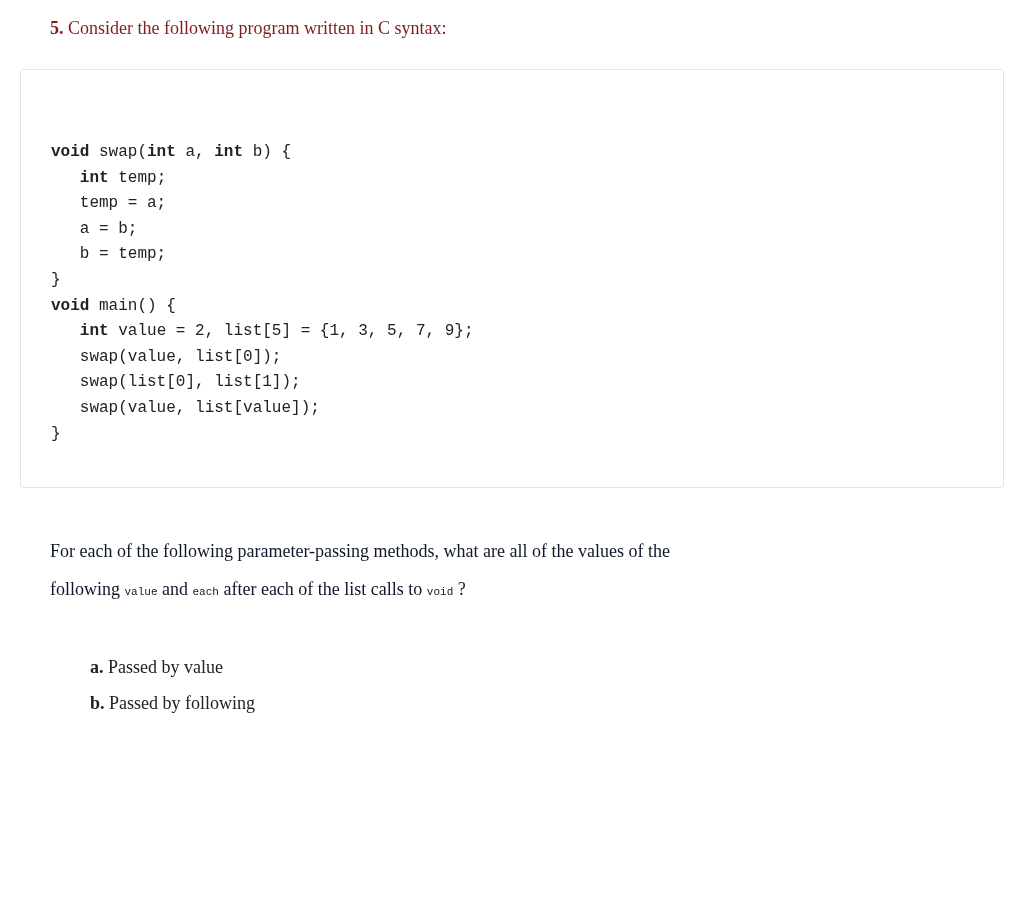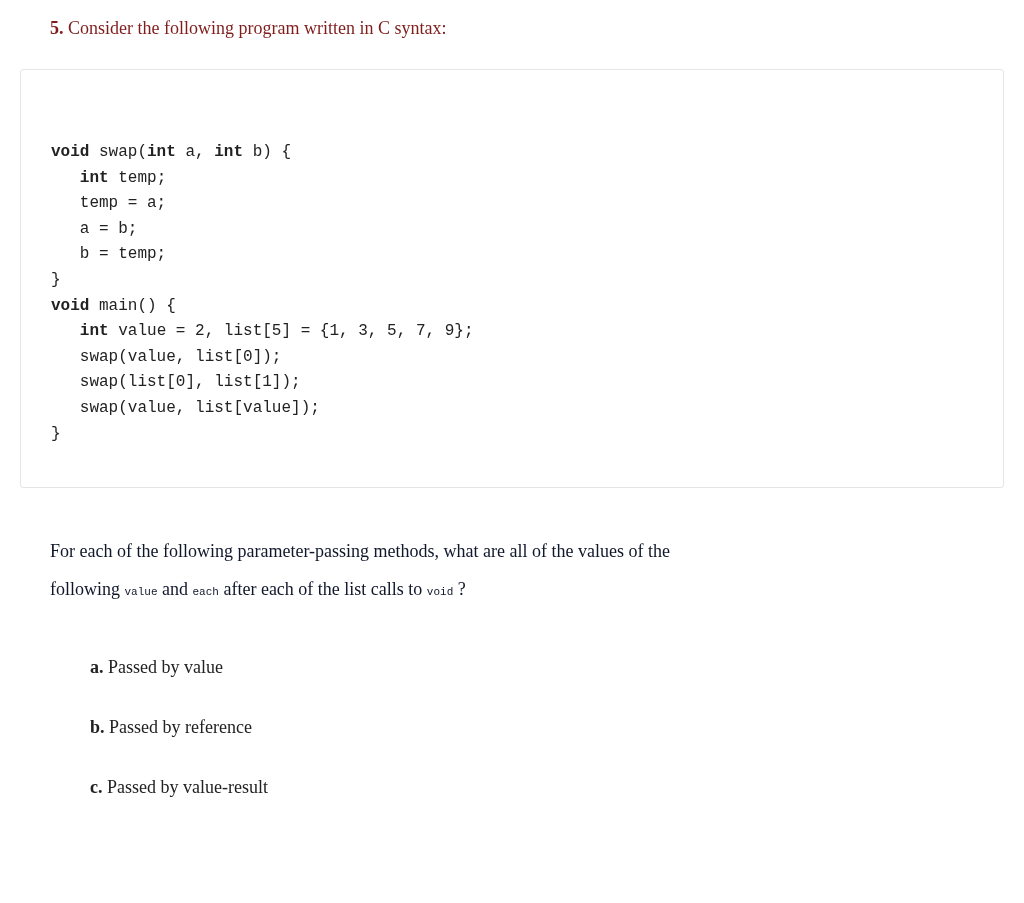--- a/index.html
+++ b/index.html
@@ -56,21 +56,20 @@
       font-family: 'Courier New', Courier, monospace;
       font-size: 11px;
     }
     .options {
       padding-left: 40px;
     }
     .option-item {
       font-size: 18px;
       line-height: 2.0;
       color: #222;
-      margin-top: 24px;
     }
     .option-item .label {
       font-weight: bold;
     }
   </style>
 </head>
 <body>
 
 <div class="container">
 
@@ -96,20 +95,17 @@
   <div class="followup">
     <span>For each of the following parameter-passing methods, what are all of the values of the</span><br>
     <span>following </span><span class="mono">value</span><span> and </span><span class="mono">each</span><span> after each of the list calls to </span><span class="mono">void</span><span> ?</span>
   </div>
 
   <div class="options">
     <div class="option-item">
       <span class="label">a.</span><span> Passed by value</span>
     </div>
     <div class="option-item">
-      <span class="label">b.</span><span> Passed by reference</span>
-    </div>
-    <div class="option-item">
-      <span class="label">c.</span><span> Passed by value-result</span>
+      <span class="label">b.</span><span> Passed by following</span>
     </div>
   </div>
 
 </div>
 
 </body></html>

